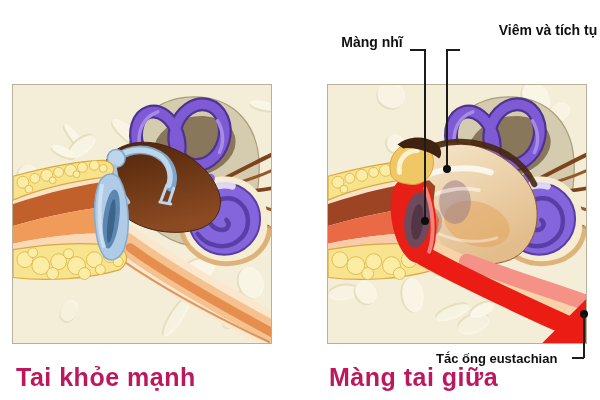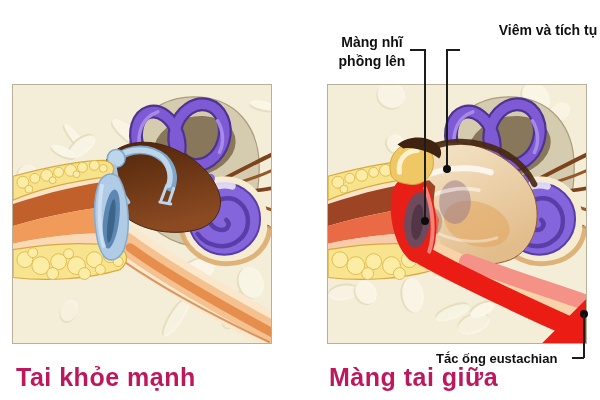--- a/index.html
+++ b/index.html
@@ -361,21 +361,20 @@
       <g>
         <path d="M64,92 C58,74 70,58 88,58 C100,58 108,68 106,82 C104,94 94,102 82,100 C74,99 67,97 64,92 Z" fill="#efc765" stroke="#d8a73e" stroke-width="1"></path>
         <path d="M72,88 C70,76 78,66 90,66" stroke="#fdf2cf" stroke-width="5" fill="none" stroke-linecap="round"></path>
         <path d="M70,60 C80,52 96,50 108,58 C114,62 116,70 112,74 C104,68 88,62 76,64 Z" fill="#3f2210"></path>
       </g>
     </svg>
   </div>
 
   <div class="ann-label" id="label-bulging">
     <span>Màng nhĩ</span><br>
-    <span>phồng lên</span>
   </div>
   <div class="ann-label" id="label-fluid">
     <span>Viêm và tích tụ</span><br>
   </div>
   <div class="ann-label" id="label-tube">Tắc ống eustachian</div>
 
   <div class="hline" style="left:410px;top:49px;width:16px;height:2px;"></div>
   <div class="vline" style="left:424px;top:49px;width:2px;height:172px;"></div>
   <div class="dot" style="left:421px;top:217px;"></div>
 

